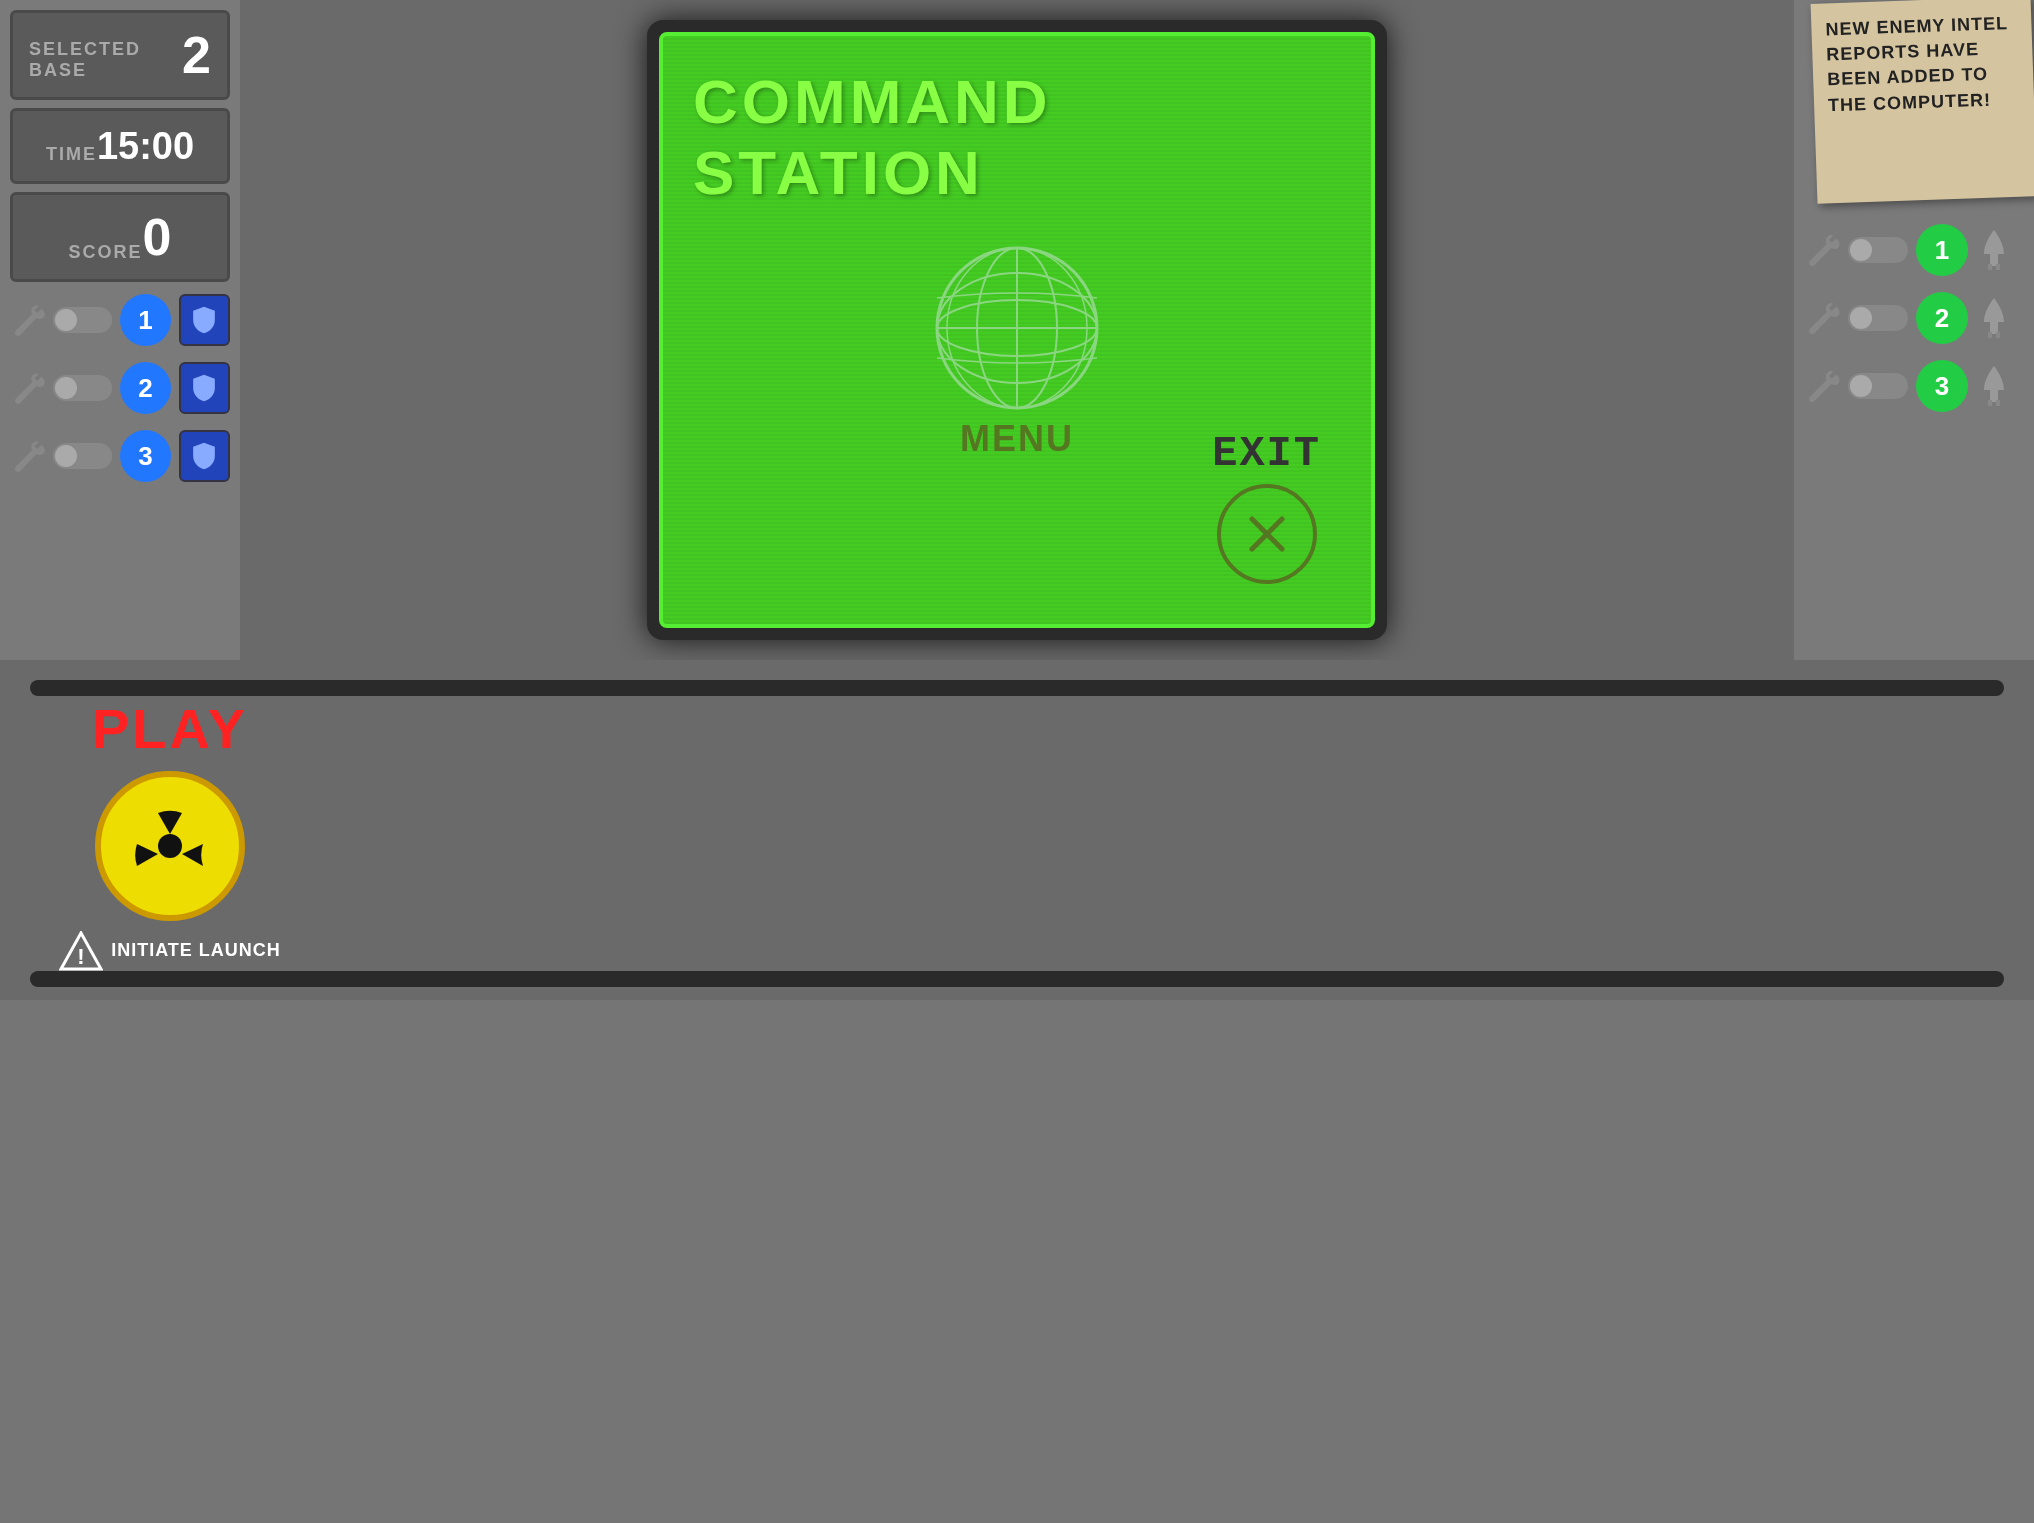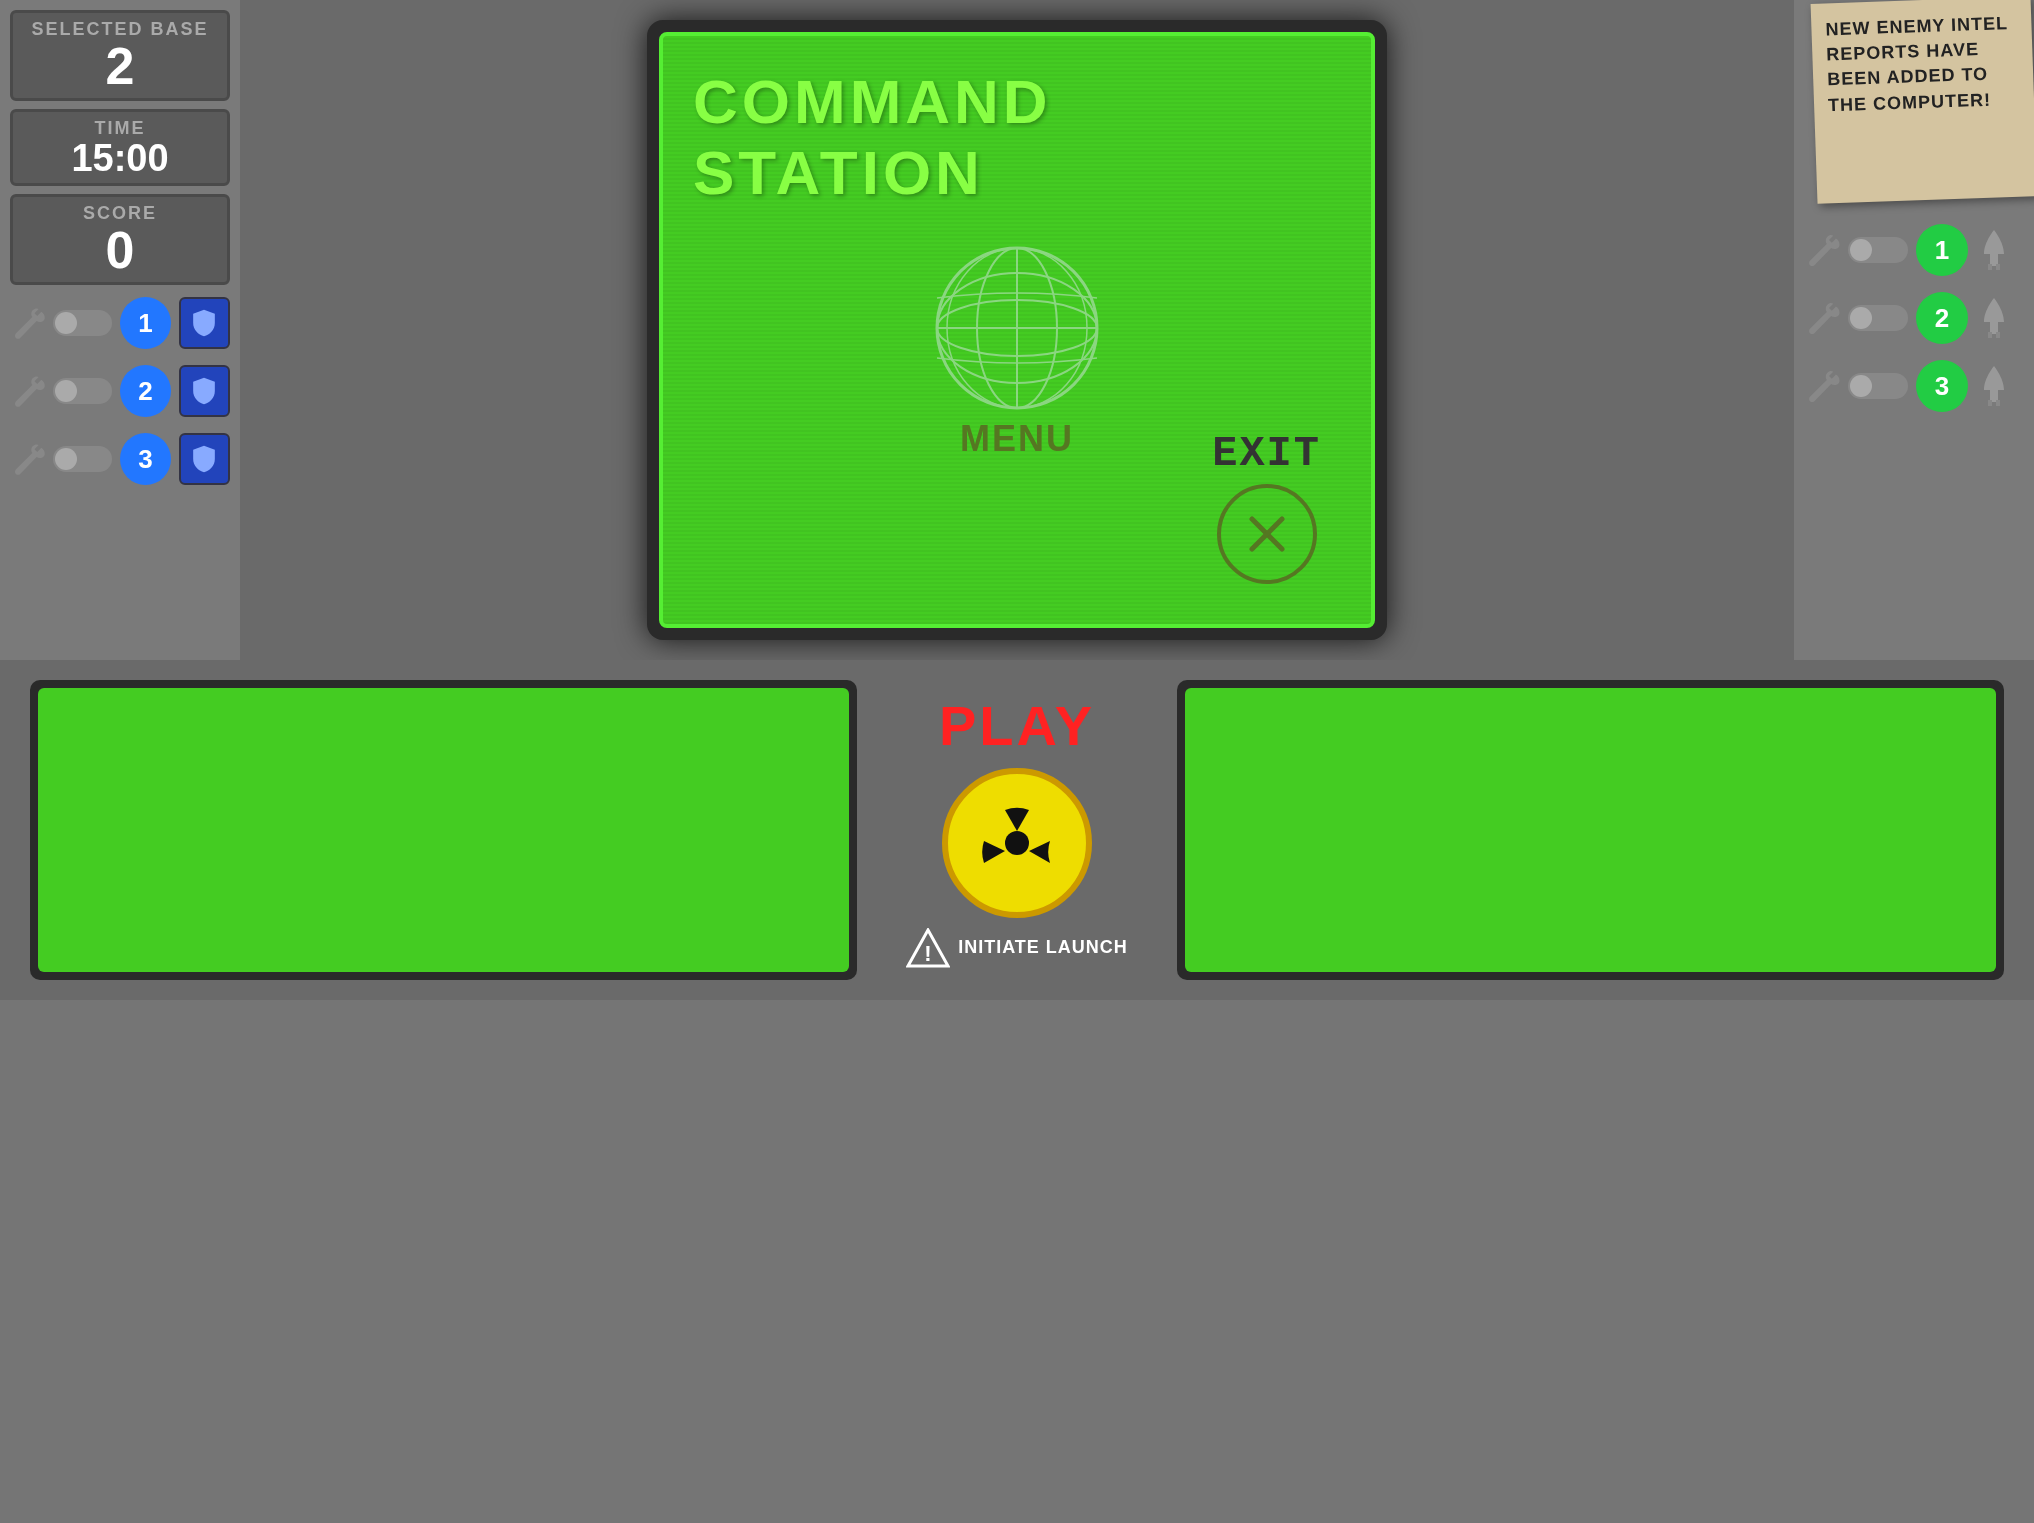--- a/index.html
+++ b/index.html
@@ -36,24 +36,24 @@
       flex-direction: column;
       padding: 10px;
       gap: 8px;
     }
 
     .info-box {
       background: #5a5a5a;
       border: 3px solid #4a4a4a;
       border-radius: 6px;
       display: flex;
-      flex-direction: column;
-      align-items: center;
-      justify-content: center;
-      padding: 6px;
+      flex-direction: row;
+      align-items: flex-end;
+      justify-content: center;
+      padding: 16px;
     }
 
     .info-box-label {
       color: #aaa;
       font-size: 18px;
       font-weight: bold;
       letter-spacing: 2px;
       text-transform: uppercase;
     }
 
@@ -277,21 +277,21 @@
       display: flex;
       flex-direction: column;
       gap: 8px;
     }
 
     
     .bottom-section {
       height: 340px;
       background: #6a6a6a;
       display: flex;
-      flex-direction: row;
+      flex-direction: column;
       align-items: stretch;
       gap: 0;
       padding: 20px;
     }
 
     .bottom-screen {
       flex: 1;
       background: #2a2a2a;
       border-radius: 10px;
       padding: 8px;

